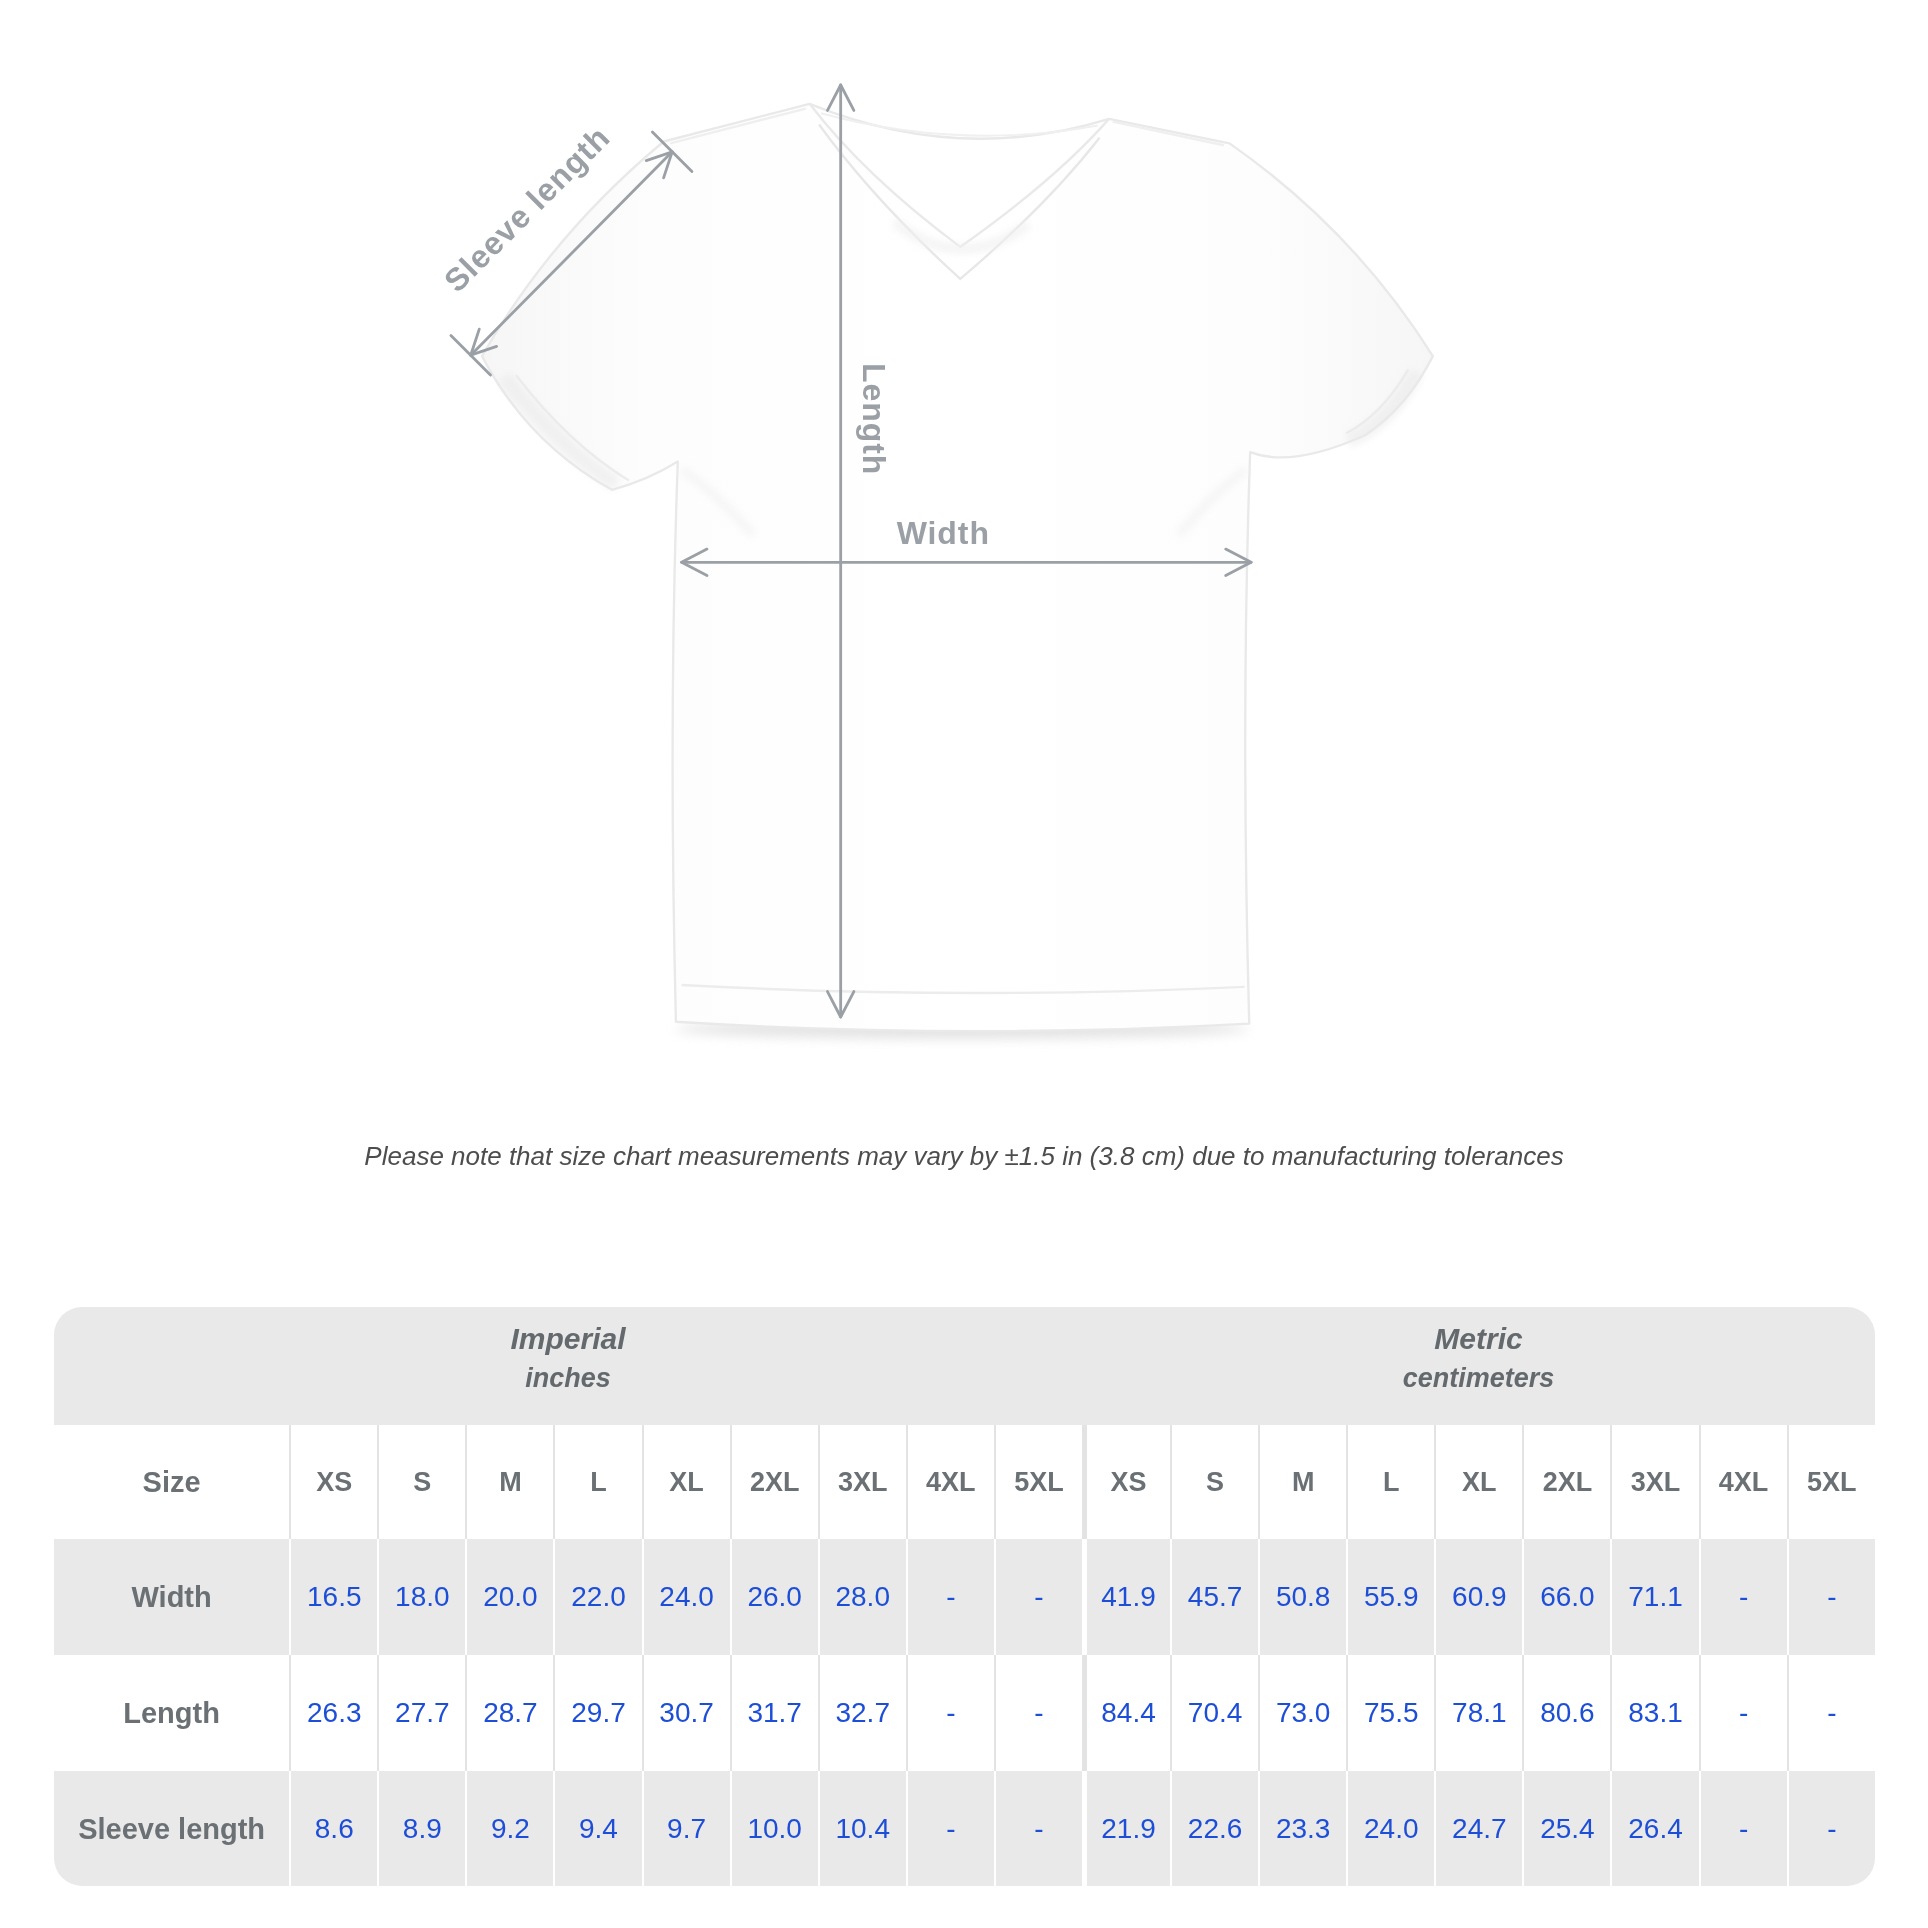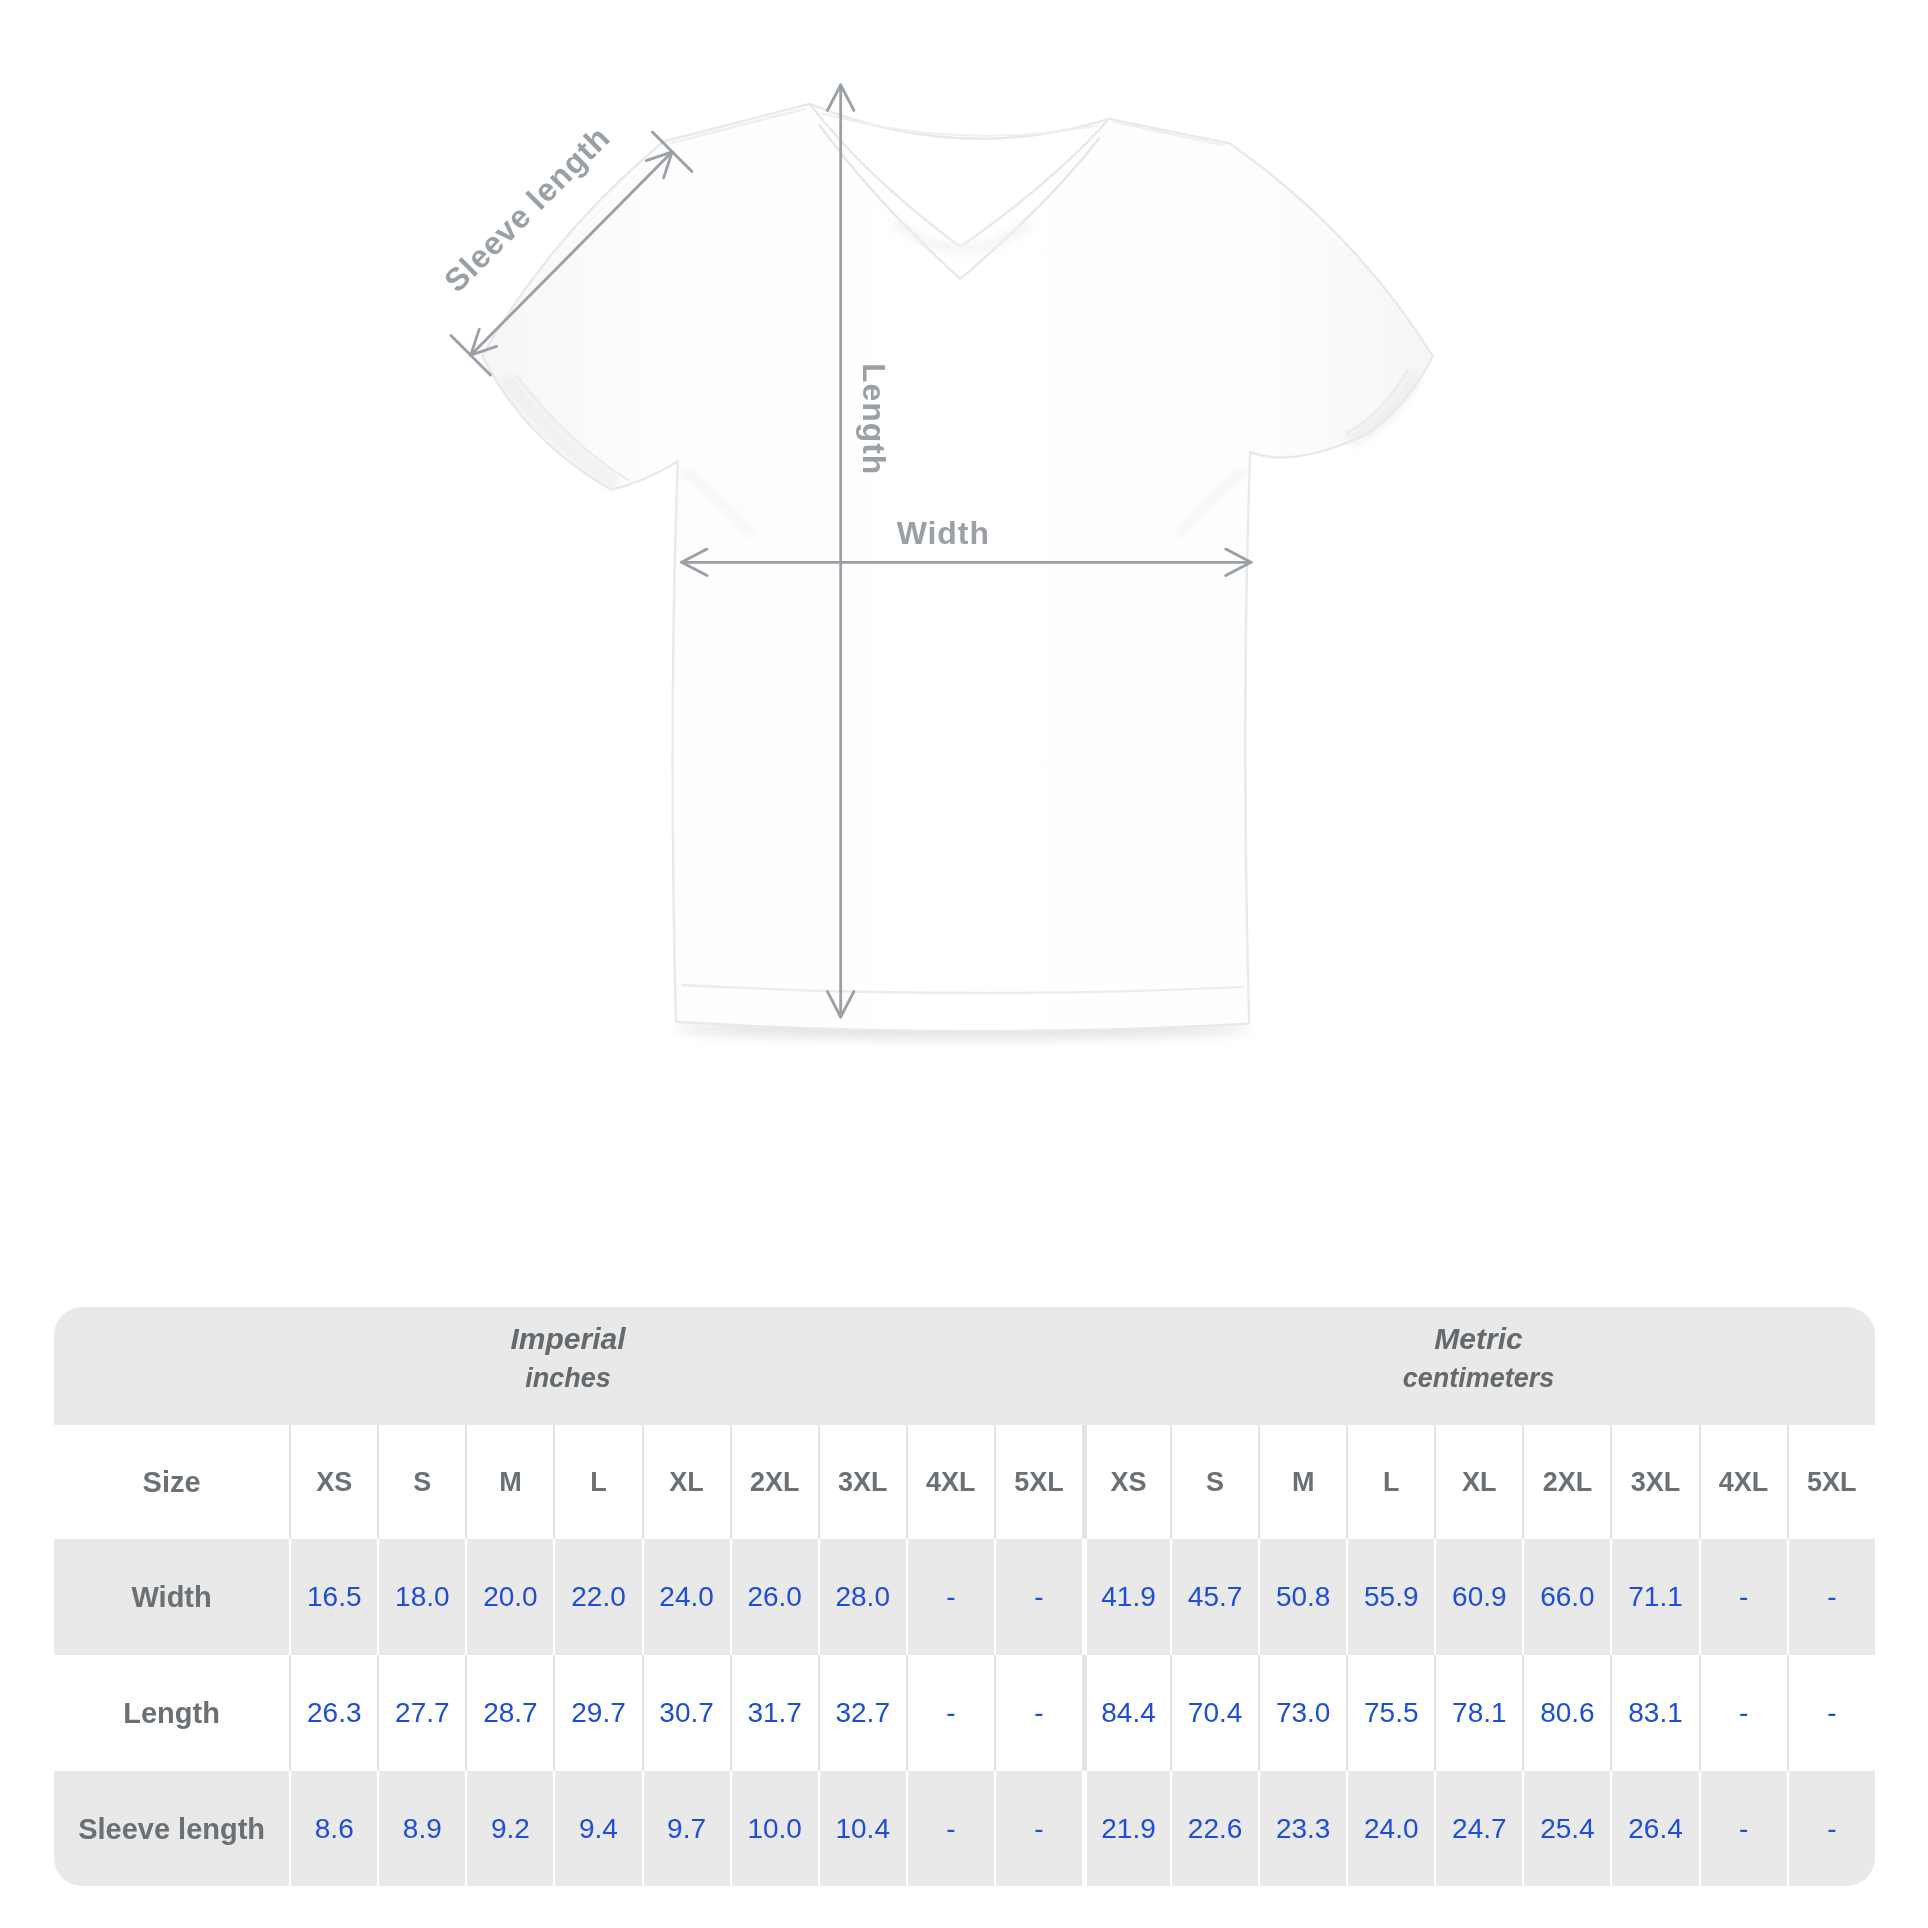--- a/index.html
+++ b/index.html
@@ -122,20 +122,21 @@
         <path d="M 1302 583 L 1329 597 L 1302 611"></path>
       </g>
     </g>
 
     <text class="dim-label" transform="translate(568,230) rotate(-45)" text-anchor="middle">Sleeve length</text>
     <text class="dim-label" transform="translate(917,445) rotate(90)" text-anchor="middle">Length</text>
     <text class="dim-label" x="1002" y="578" text-anchor="middle">Width</text>
   </svg>
 
   <div id="heading">
+    <p>Please note that size chart measurements may vary by ±1.5 in (3.8 cm) due to manufacturing tolerances</p>
   </div>
 
   <div id="table-wrap">
     <table>
       <colgroup>
         <col class="c-label">
         <col class="c-val">
           <col class="c-val">
           <col class="c-val">
           <col class="c-val">

